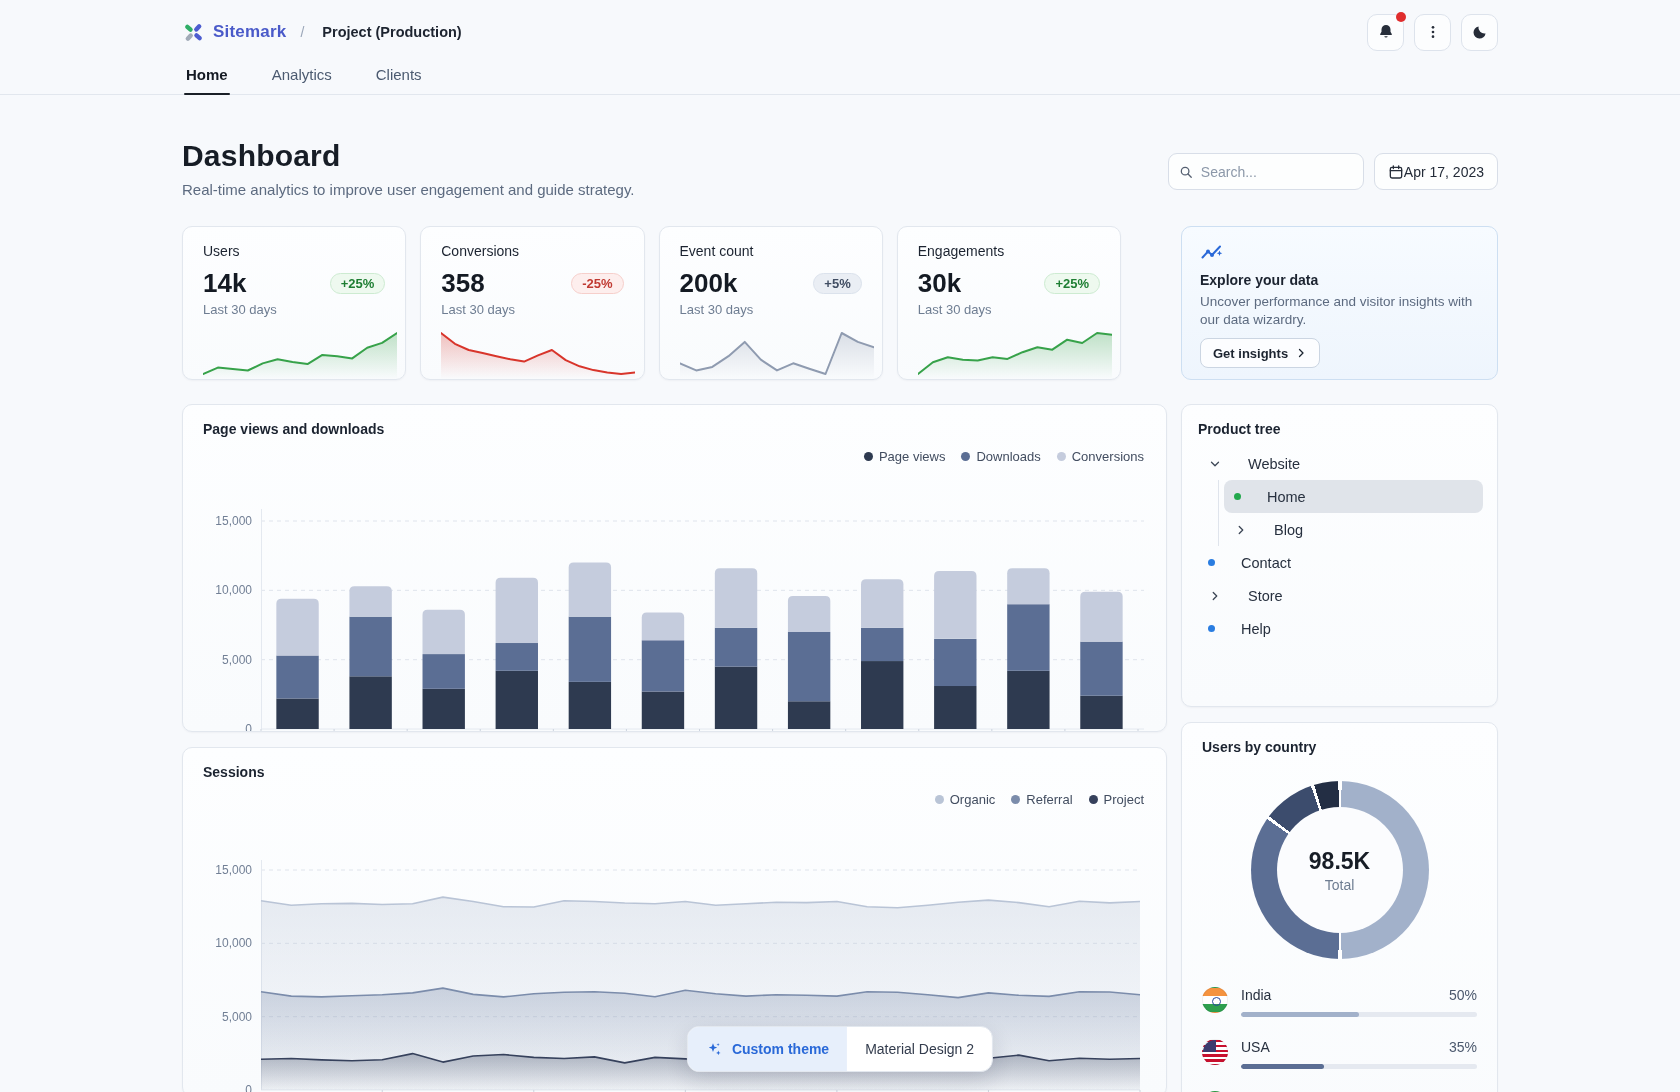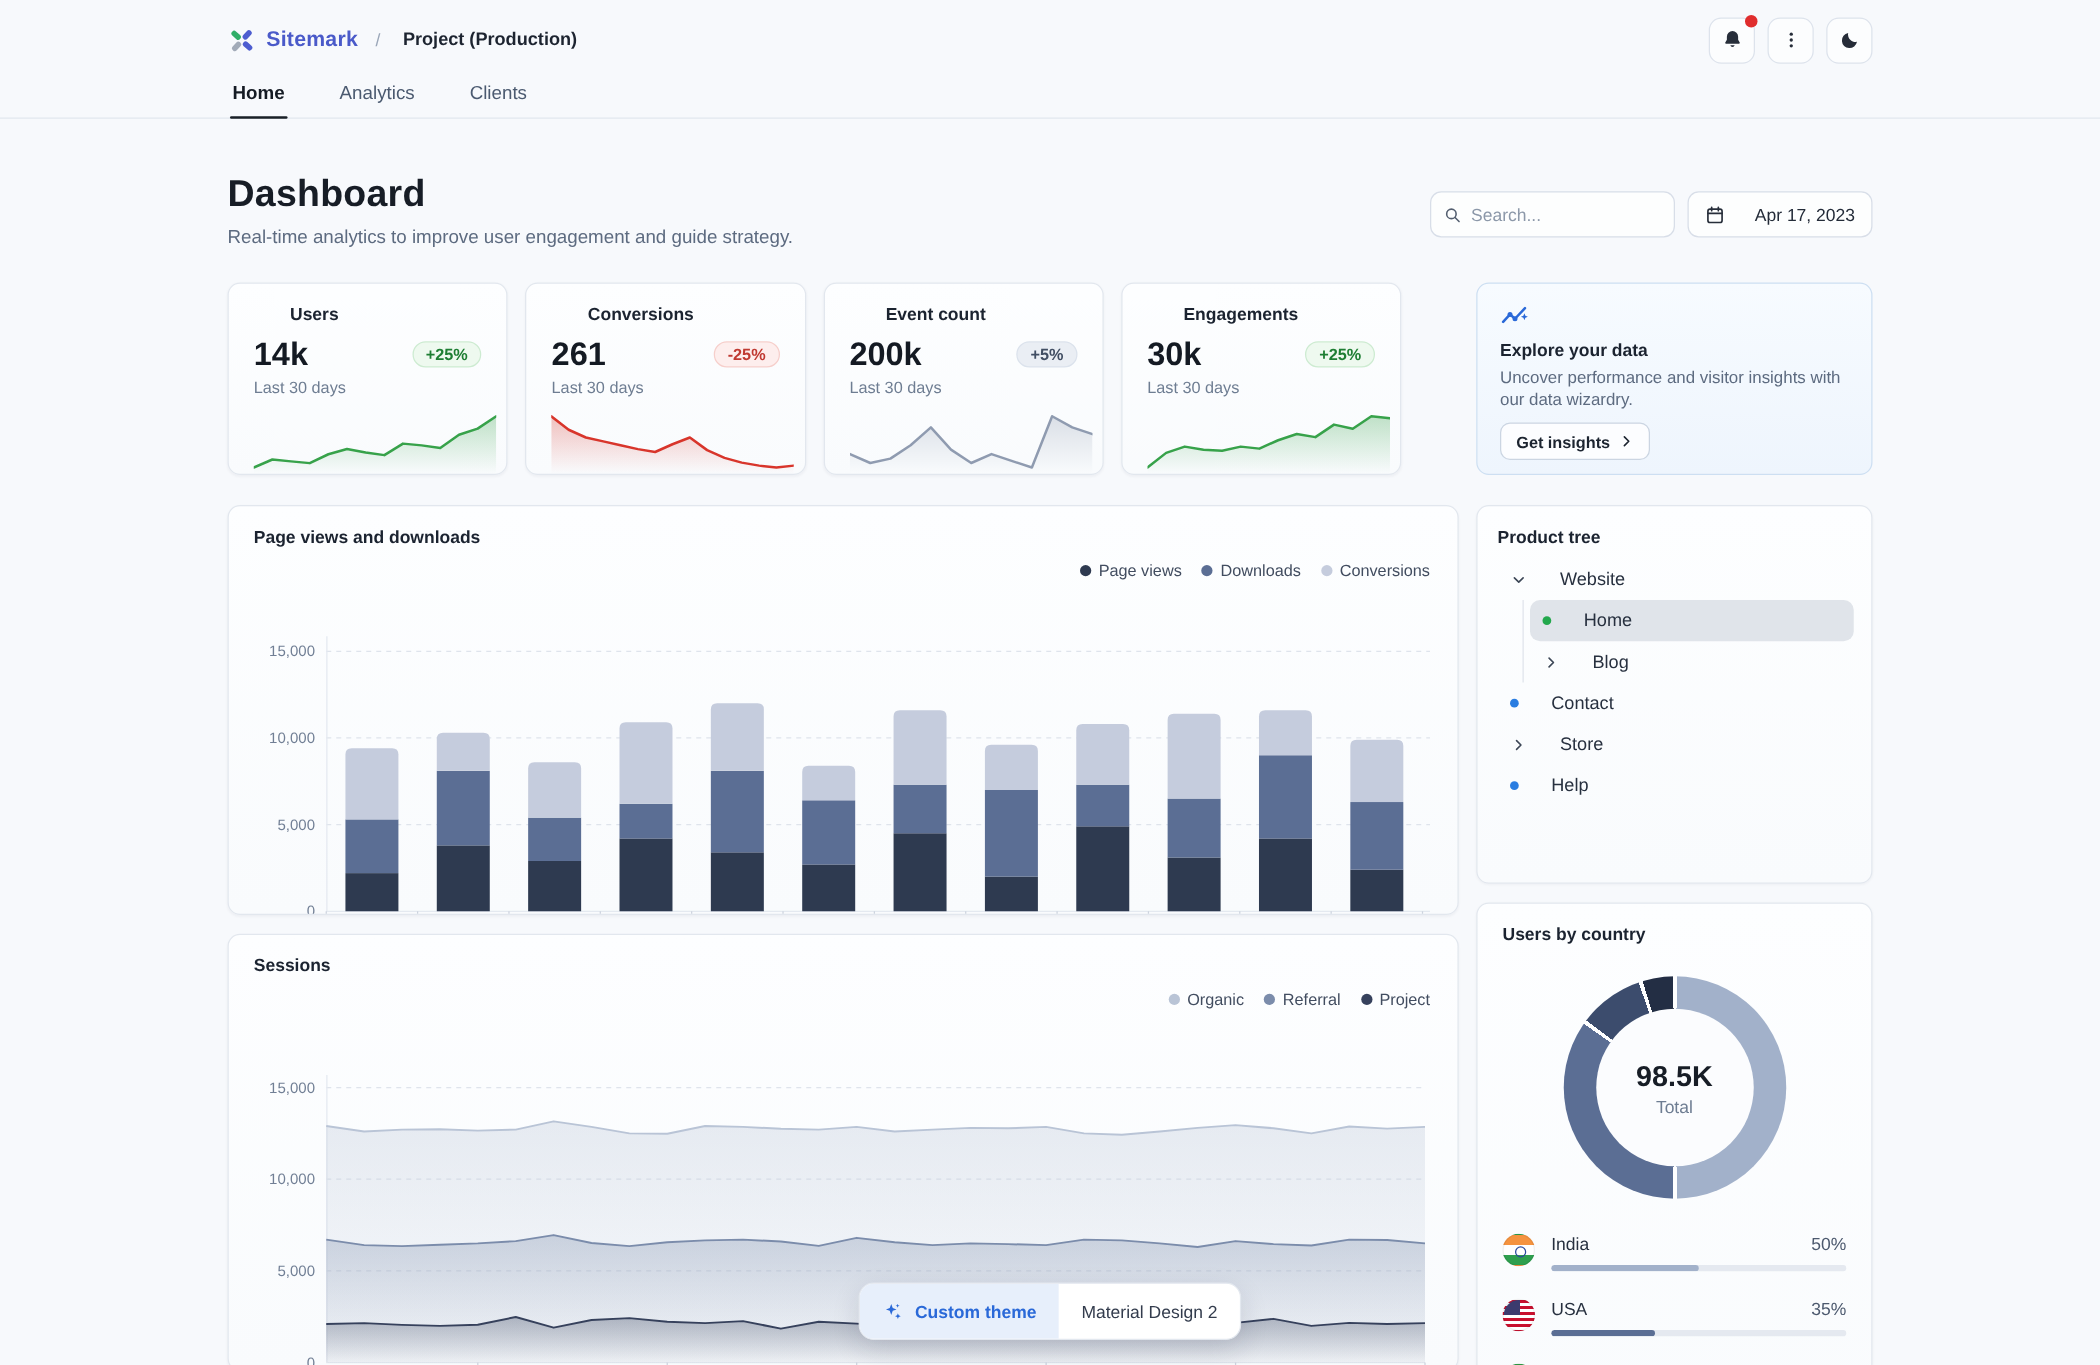--- a/index.html
+++ b/index.html
@@ -34,29 +34,29 @@
   .title-row { margin-top:44px; display:flex; justify-content:space-between; align-items:flex-start; }
   .page-title { font-size:30px; font-weight:700; color:#171d26; letter-spacing:.2px; }
   .page-sub { margin-top:8px; font-size:15px; color:#5d6b80; }
   .title-tools { display:flex; gap:10px; margin-top:14px; }
   .search-box { width:196px; height:37px; border:1px solid #d8dee8; background:#fdfefe;
     border-radius:9px; display:flex; align-items:center; padding:0 10px; gap:8px; }
   .search-box input { border:none; outline:none; background:transparent; font-size:14px;
     color:#35404f; width:100%; font-family:inherit; }
   .search-box input::placeholder { color:#8c98a9; }
   .date-btn { height:37px; border:1px solid #d8dee8; background:#fdfefe; border-radius:9px;
-    display:flex; align-items:center; gap:24px; padding:0 13px; font-size:14px;
+    display:flex; align-items:center; gap:0; padding:0 13px; font-size:14px;
     font-weight:500; color:#232b38; cursor:pointer; }
 
   
   .stats-row { display:flex; gap:14px; margin-top:28px; }
   .card { background:linear-gradient(180deg,#fdfeff, #f9fbfd); border:1px solid #e2e7ee;
     border-radius:10px; box-shadow:0 1px 2px rgba(16,24,40,.04); }
   .stat-card { flex:1 1 0; height:154px; padding:16px 20px 0; display:flex; flex-direction:column; overflow:hidden; }
-  .stat-title { font-size:14px; font-weight:700; color:#1b2330;margin-left:29px; }
+  .stat-title { font-size:14px; font-weight:400; color:#1b2330; }
   .stat-value-row { display:flex; align-items:center; justify-content:space-between; margin-top:9px; }
   .stat-value { font-size:26px; font-weight:700; color:#141a23; }
   .chip { font-size:13px; font-weight:600; border-radius:999px; padding:2px 10px; border:1px solid transparent; }
   .chip.success { color:#1e7e33; background:#eef9ef; border-color:#cdebd1; }
   .chip.error   { color:#c03a32; background:#fdeeed; border-color:#f6cfcb; }
   .chip.neutral { color:#414e63; background:#eaeef4; border-color:#dbe2ec; }
   .stat-caption { font-size:13px; color:#6e7d92; margin-top:3px; }
   .spark { margin-top:8px; height:56px; width:100%; }
 
   .explore-card { width:317px; height:154px; border:1px solid #cddff2;
@@ -229,21 +229,21 @@
               </linearGradient>
             </defs>
             <path d="M0.0,49.0L14.9,42.6L29.8,44.1L44.8,45.5L59.7,38.4L74.6,34.2L89.5,37.0L104.5,39.1L119.4,29.9L134.3,31.3L149.2,33.4L164.2,22.8L179.1,17.9L194.0,8.0L194,54L0,54Z" fill="url(#sg0)" stroke="none"></path>
             <path d="M0.0,49.0L14.9,42.6L29.8,44.1L44.8,45.5L59.7,38.4L74.6,34.2L89.5,37.0L104.5,39.1L119.4,29.9L134.3,31.3L149.2,33.4L164.2,22.8L179.1,17.9L194.0,8.0" fill="none" stroke="#37a24a" stroke-width="2" stroke-linejoin="round" stroke-linecap="round"></path>
           </svg>
         </div>
       </div>
       <div class="card stat-card">
         <div class="stat-title">Conversions</div>
         <div class="stat-value-row">
-          <span class="stat-value">261</span>
+          <span class="stat-value">358</span>
           <span class="chip error">-25%</span>
         </div>
         <div class="stat-caption">Last 30 days</div>
         <div class="spark">
           <svg width="194" height="54">
             <defs>
               <linearGradient id="sg1" x1="0" y1="0" x2="0" y2="1">
     <stop offset="0" stop-color="rgba(216,53,43,0.3)"></stop>
                 <stop offset="1" stop-color="rgba(216,53,43,0)"></stop>
               </linearGradient>

